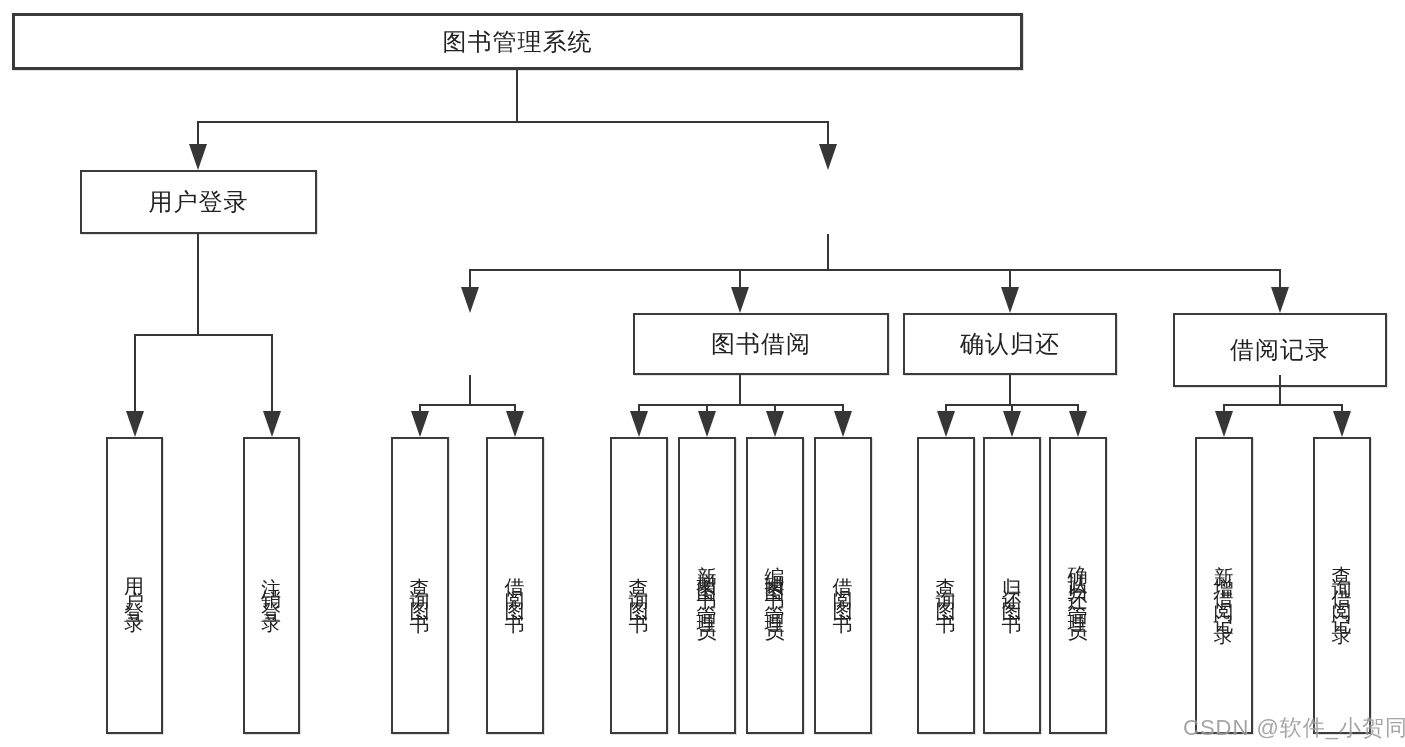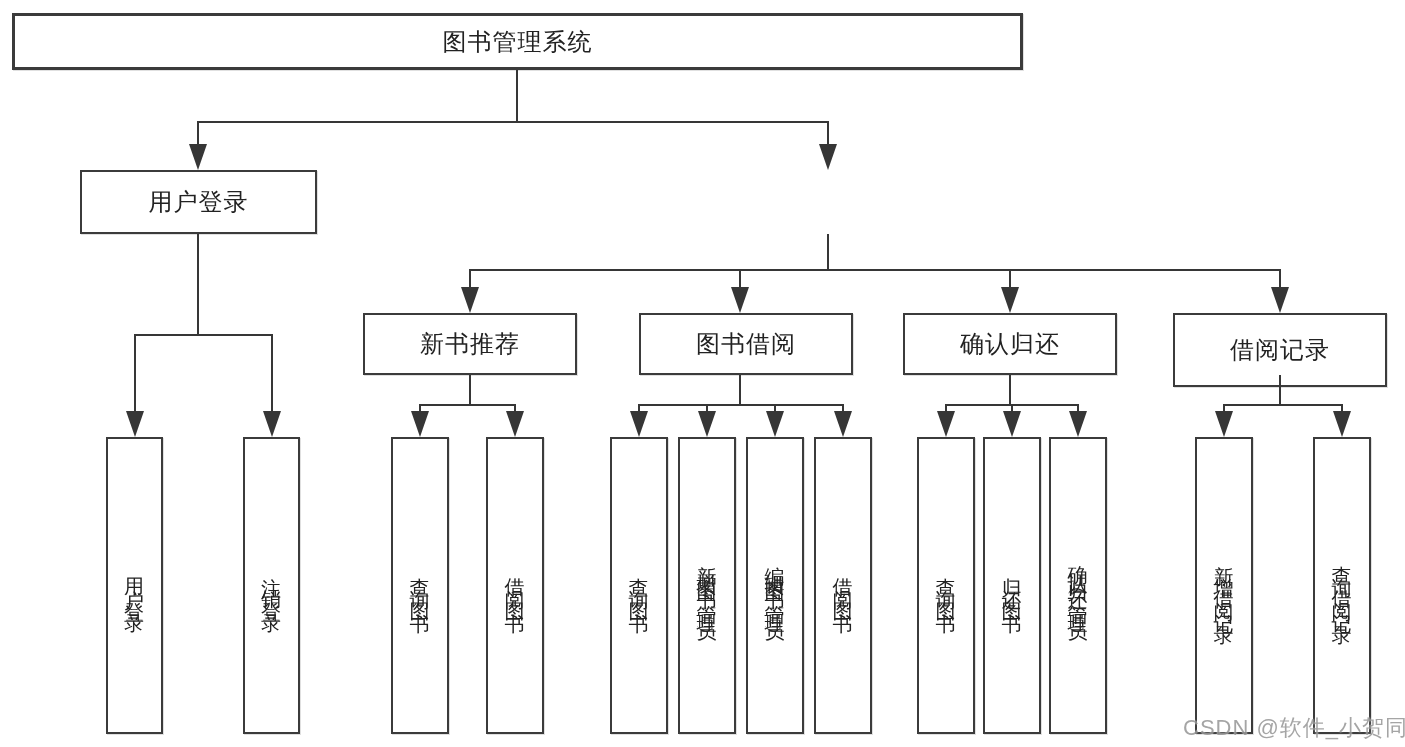--- a/index.html
+++ b/index.html
@@ -70,25 +70,22 @@
 
   <div class="box root" style="left:12px;top:13px;width:1011px;height:57px;">
     <span class="h-label">图书管理系统</span>
   </div>
 
   <div class="box" style="left:80px;top:170px;width:237px;height:64px;">
     <span class="h-label">用户登录</span>
   </div>
 
 
-  <div class="box" style="left:363px;top:313px;width:214px;height:62px;">
-    <span class="h-label">新书推荐</span>
-  </div>
-
-  <div class="box" style="left:633px;top:313px;width:214px;height:62px;margin-left:6px;">
+
+  <div class="box" style="left:633px;top:313px;width:256px;height:62px;">
     <span class="h-label">图书借阅</span>
   </div>
 
   <div class="box" style="left:903px;top:313px;width:214px;height:62px;">
     <span class="h-label">确认归还</span>
   </div>
 
   <div class="box" style="left:1173px;top:313px;width:214px;height:74px;">
     <span class="h-label">借阅记录</span>
   </div>

